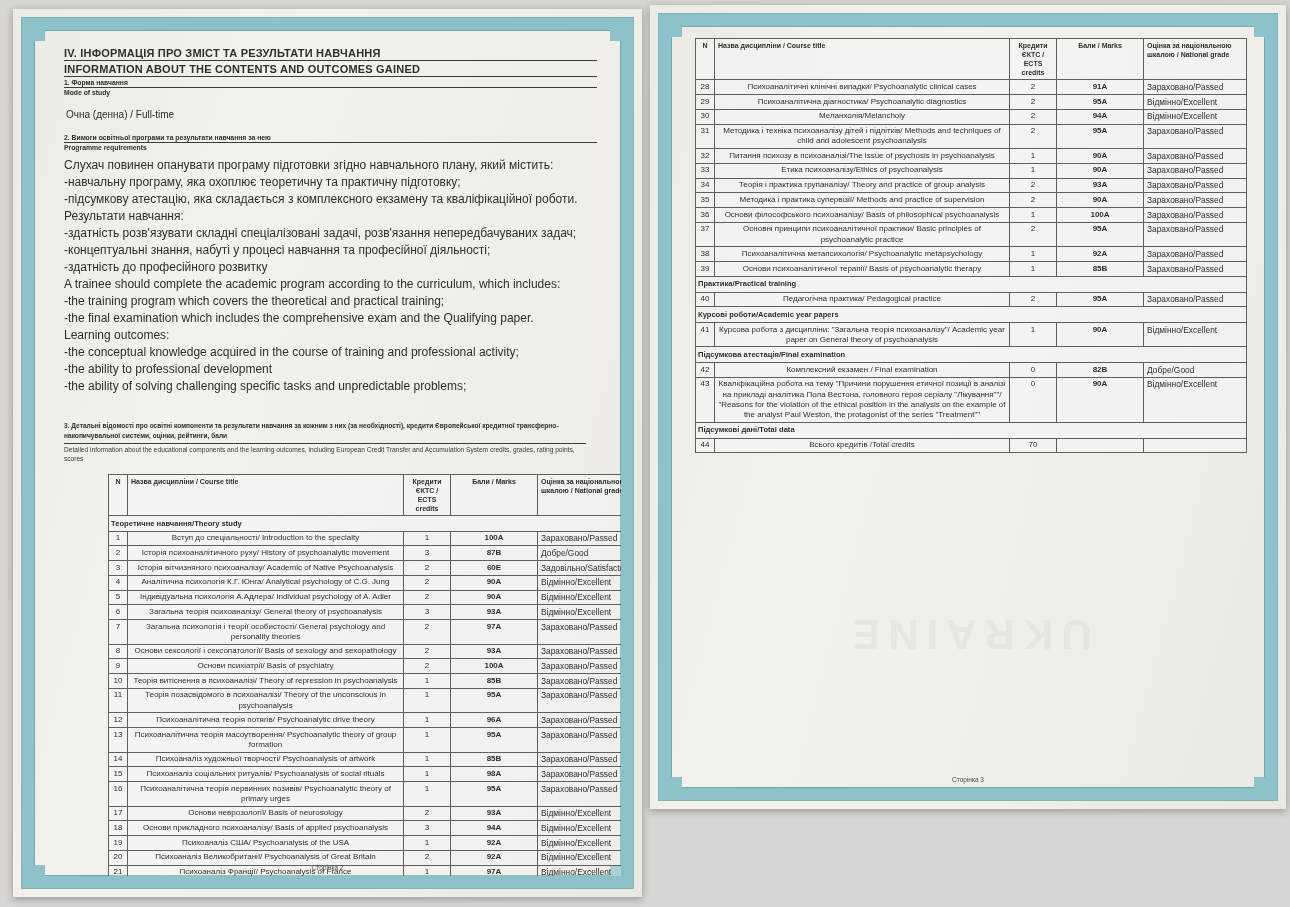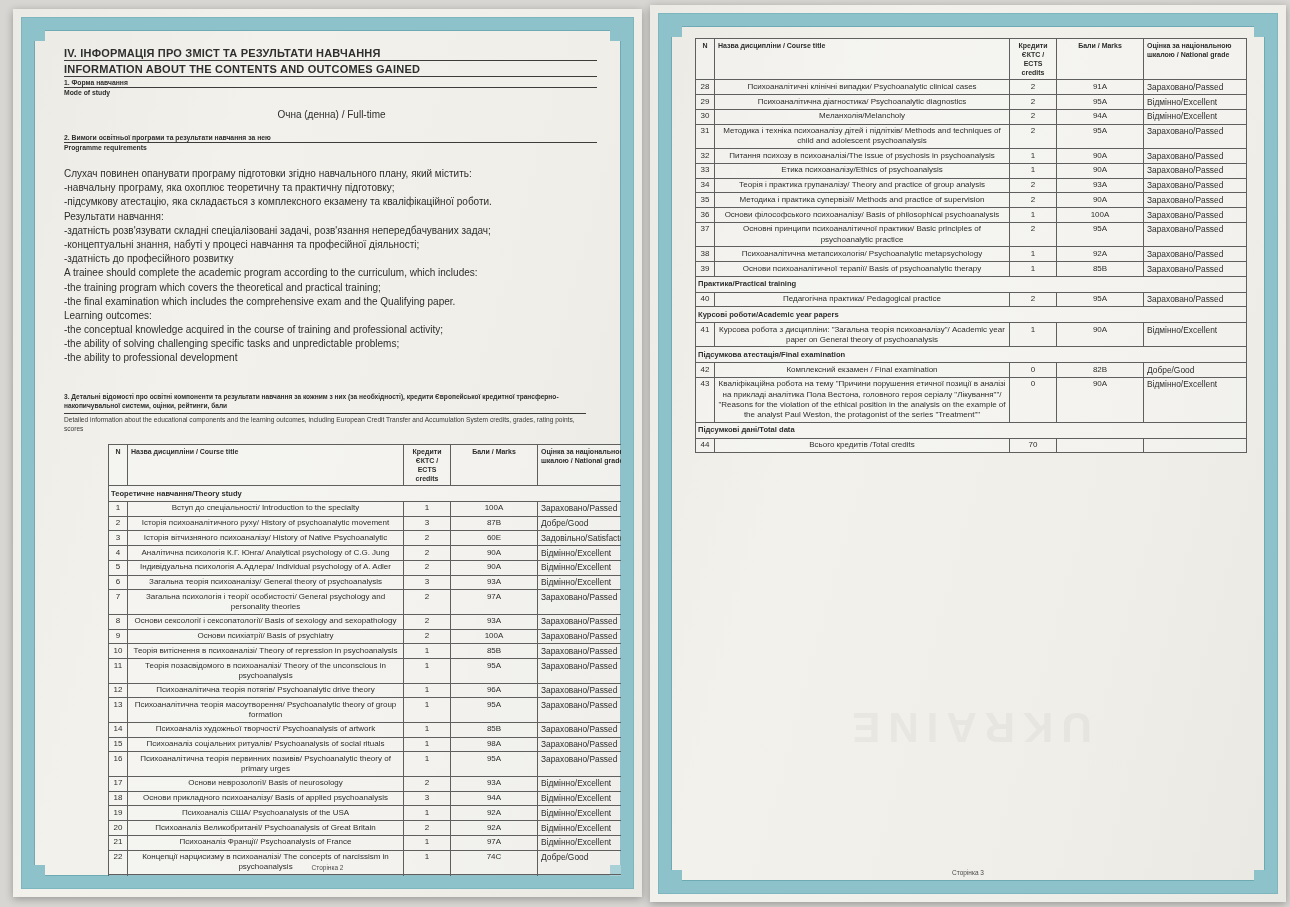--- a/index.html
+++ b/index.html
@@ -9,58 +9,58 @@
     font-family:"Liberation Sans", sans-serif;
     color:#2e2e2e;
     position:relative;
   }
   .page {
     position:absolute;
     background:linear-gradient(105deg,#eceae5 0%,#f2f1ec 30%,#efeee9 70%,#e9e8e3 100%);
     box-shadow:0 2px 8px rgba(0,0,0,0.30);
   }
   .page-left  { left:13px; top:9px;  width:629px; height:888px; }
-  .page-right { left:650px; top:5px; width:636px; height:897px; }
+  .page-right { left:650px; top:5px; width:636px; height:804px; }
   .frame {
     position:absolute; inset:9px;
     border:12px solid #8ec2ca;
     box-shadow:inset 0 0 0 1px #6fa9b3, 0 0 0 1px #7db6bf;
   }
   .notch { position:absolute; width:11px; height:11px; background:#8ec2ca; }
   .notch.tl { left:21px; top:21px; }
   .notch.tr { right:21px; top:21px; }
   .notch.bl { left:21px; bottom:21px; }
   .notch.br { right:21px; bottom:21px; }
   .content { position:absolute; inset:21px; overflow:hidden; }
   .content-left  { padding:17px 24px 0 30px; }
   .content-right { padding:12px 18px 0 24px; }
 
   .h-line { font-size:11px; font-weight:bold; letter-spacing:0.2px;
             border-bottom:1.4px solid #3c3c3c; padding-bottom:1px; margin-bottom:2px; }
   .sub-uk { font-size:6.8px; font-weight:bold; border-bottom:1px solid #3c3c3c;
             padding-bottom:1px; margin-top:1px; }
   .sub-en { font-size:6.8px; font-weight:bold; margin-top:1px; }
-  .mode-value { font-size:10px; margin:13px 0 14px 2px;text-align:center; }
-  .para { font-size:10px; line-height:1.42; margin-top:16px; }
+  .mode-value { font-size:10px; margin:13px 0 14px 2px; }
+  .para { font-size:12px; line-height:1.42; margin-top:6px; }
   .sec3 { margin-top:26px; }
   .sec3-uk { font-size:6.6px; font-weight:bold; line-height:1.45;
              border-bottom:1px solid #3c3c3c; padding-bottom:2px; width:98%; }
   .sec3-en { font-size:6.6px; line-height:1.45; color:#3a3a3a; margin-top:1px; width:98%; }
 
   table { border-collapse:collapse; width:100%; background:rgba(255,255,255,0.25); }
   .tbl-left { margin-top:10px;margin-left:44px; }
   th, td { border:1px solid #5f5f5f; vertical-align:top; }
   th { font-size:7px; font-weight:bold; padding:2px 3px; text-align:left; line-height:1.3; }
   th.col-n { text-align:center; }
   th.col-credits, th.col-marks { text-align:center; }
   td { font-size:8px; padding:1.5px 3px; line-height:1.28; }
   td.col-n { text-align:center; width:18px; }
   td.col-title { text-align:center; }
   td.col-credits { text-align:center; }
-  td.col-marks { text-align:center; }
+  td.col-marks { text-align:center;font-weight:bold; }
   td.col-grade { text-align:left; font-size:8.4px; }
   col.c-n { width:19px; } col.c-credits { width:47px; }
   col.c-marks { width:87px; } col.c-grade { width:103px; }
   td.section-cell { text-align:left; font-weight:bold; font-size:7.6px; padding:2.5px 2px; }
 
   .footer { position:absolute; bottom:5px; left:0; width:100%; text-align:center;
             font-size:6.5px; color:#4a4a4a; }
   .watermark { position:absolute; bottom:130px; left:50%;
                transform:translateX(-50%) rotate(180deg);
                font-size:42px; font-weight:bold; letter-spacing:8px;
@@ -93,22 +93,22 @@
         <div>-підсумкову атестацію, яка складається з комплексного екзамену та кваліфікаційної роботи.</div>
         <div>Результати навчання:</div>
         <div>-здатність розв'язувати складні спеціалізовані задачі, розв'язання непередбачуваних задач;</div>
         <div>-концептуальні знання, набуті  у процесі навчання та професійної діяльності;</div>
         <div>-здатність до професійного розвитку</div>
         <div>A trainee should complete the academic program according to the curriculum, which includes:</div>
         <div>-the training program which covers the theoretical and practical training;</div>
         <div>-the final examination which includes the comprehensive exam and the Qualifying paper.</div>
         <div>Learning outcomes:</div>
         <div>-the conceptual knowledge acquired in the course of training and professional activity;</div>
+        <div>-the ability to professional development</div>
         <div>-the ability of solving challenging specific tasks and unpredictable problems;</div>
-        <div>-the ability to professional development</div>
       </div>
 
     <div class="sec3">
       <div class="sec3-uk">3. Детальні відомості про освітні компоненти та результати навчання за кожним з них (за необхідності), кредити Європейської кредитної трансферно-накопичувальної системи, оцінки, рейтинги, бали</div>
       <div class="sec3-en">Detailed information about the educational components and the learning outcomes, including European Credit Transfer and Accumulation System credits, grades, rating points, scores</div>
     </div>
 
     <table class="tbl-left">
       <colgroup>
           <col class="c-n">
@@ -139,21 +139,21 @@
           </tr>
           <tr>
             <td class="col-n">2</td>
             <td class="col-title">Історія психоаналітичного руху/ History of psychoanalytic movement</td>
             <td class="col-credits">3</td>
             <td class="col-marks">87B</td>
             <td class="col-grade">Добре/Good</td>
           </tr>
           <tr>
             <td class="col-n">3</td>
-            <td class="col-title">Історія вітчизняного психоаналізу/ History of Native Psychoanalytic</td>
+            <td class="col-title">Історія вітчизняного психоаналізу/ Academic of Native Psychoanalysis</td>
             <td class="col-credits">2</td>
             <td class="col-marks">60E</td>
             <td class="col-grade">Задовільно/Satisfactory</td>
           </tr>
           <tr>
             <td class="col-n">4</td>
             <td class="col-title">Аналітична психологія К.Г. Юнга/ Analytical psychology of C.G. Jung</td>
             <td class="col-credits">2</td>
             <td class="col-marks">90A</td>
             <td class="col-grade">Відмінно/Excellent</td>

